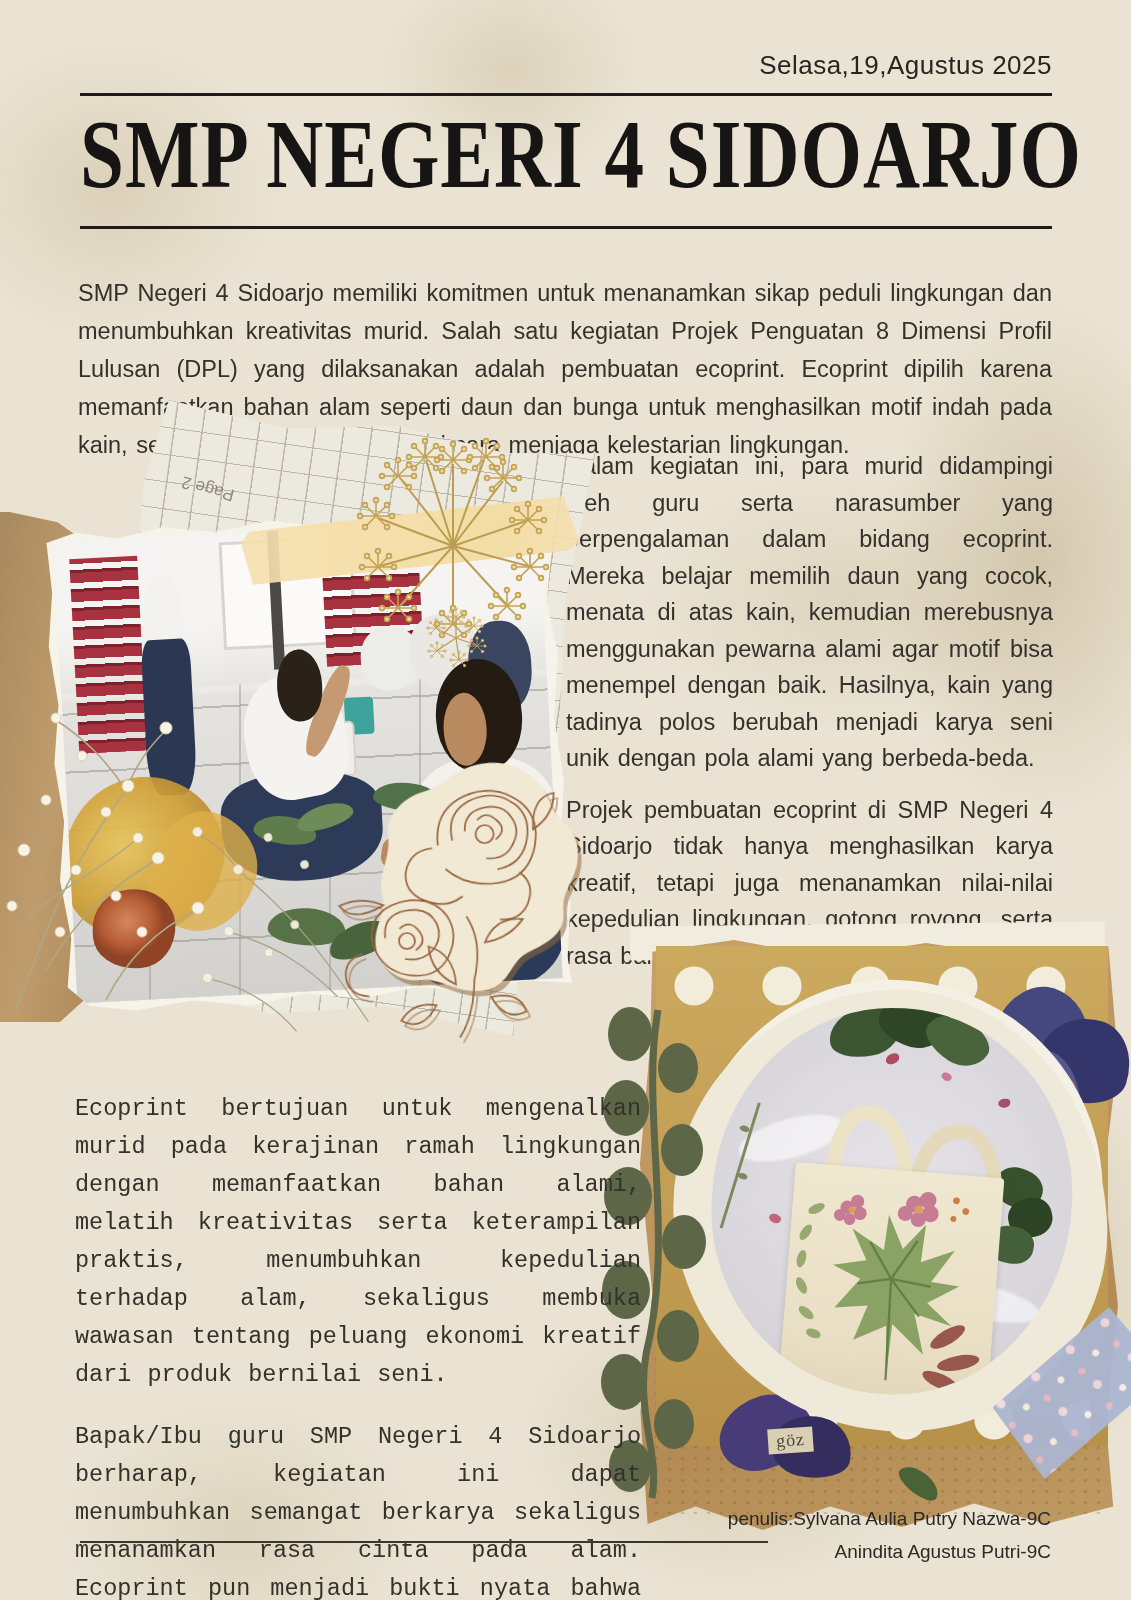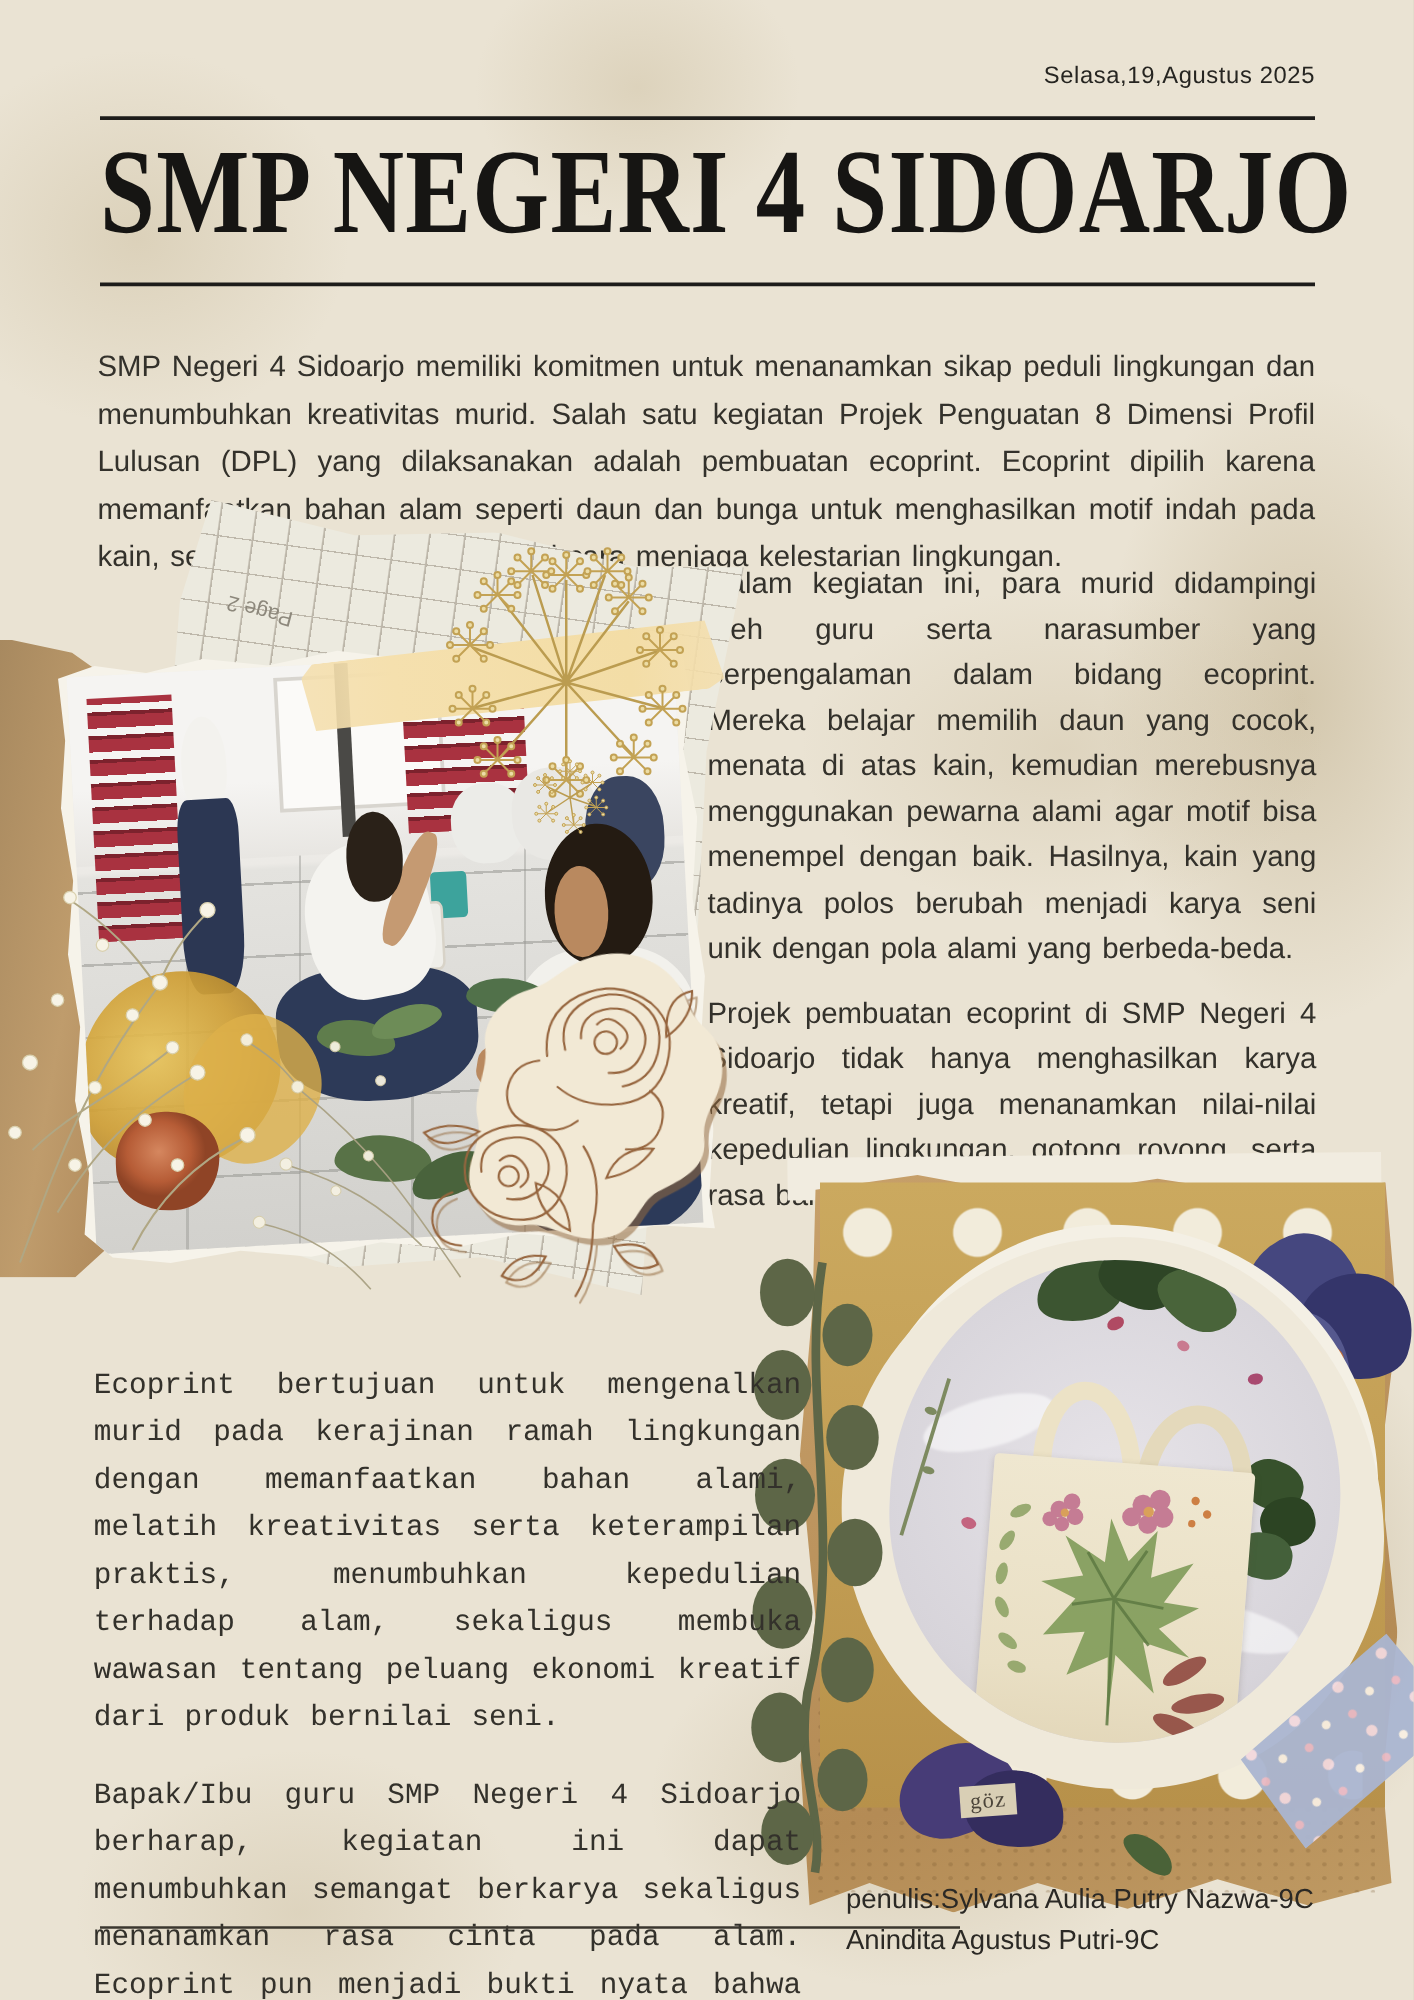--- a/index.html
+++ b/index.html
@@ -8,36 +8,36 @@
   
   .blotch{position:absolute;pointer-events:none;border-radius:50%;}
   .b1{left:-60px;top:40px;width:340px;height:300px;background:radial-gradient(closest-side,rgba(186,168,128,.30),rgba(186,168,128,0));}
   .b2{left:380px;top:-40px;width:260px;height:220px;background:radial-gradient(closest-side,rgba(186,168,128,.28),rgba(186,168,128,0));}
   .b3{right:-70px;top:300px;width:320px;height:520px;background:radial-gradient(closest-side,rgba(168,146,100,.34),rgba(168,146,100,0));}
   .b4{left:640px;top:470px;width:420px;height:260px;background:radial-gradient(closest-side,rgba(180,160,118,.22),rgba(180,160,118,0));}
   .b5{left:520px;bottom:10px;width:420px;height:300px;background:radial-gradient(closest-side,rgba(172,152,110,.30),rgba(172,152,110,0));}
   .b6{left:60px;bottom:-60px;width:360px;height:260px;background:radial-gradient(closest-side,rgba(180,162,122,.24),rgba(180,162,122,0));}
   .b7{right:-40px;bottom:120px;width:260px;height:420px;background:radial-gradient(closest-side,rgba(162,140,96,.30),rgba(162,140,96,0));}
 
-  .date{position:absolute;top:50px;right:79px;font-size:19px;letter-spacing:.5px;color:#262521;}
+  .date{position:absolute;top:50px;right:79px;font-size:26px;letter-spacing:.5px;color:#262521;}
   .rule{position:absolute;left:80px;width:972px;height:3px;background:#1d1c1a;}
   .rule1{top:93px;} .rule2{top:226px;}
   .title{position:absolute;left:80px;top:100px;width:972px;text-align:center;
          font-family:"Liberation Serif",serif;font-weight:bold;font-size:79px;color:#161513;
          letter-spacing:1px;white-space:nowrap;transform:scaleY(1.22);transform-origin:top center;}
   .body-text{font-size:23.5px;line-height:38px;text-align:justify;color:#33312b;word-spacing:2px;}
   .intro{position:absolute;left:78px;top:250px;width:974px;}
   .rcol{position:absolute;left:566px;top:448px;width:487px;line-height:36.5px;}
   .rcol p{margin:0 0 15px 0;}
   .heading{position:absolute;left:75px;top:1026px;font-family:"Liberation Serif",serif;
            font-weight:bold;font-size:41px;color:#221c13;letter-spacing:.5px;}
   .lcol{position:absolute;left:75px;top:1090px;width:566px;z-index:3;}
   .lcol p{margin:0 0 24px 0;font-family:Liberation Mono, monospace;}
   .rule3{position:absolute;left:80px;top:1541px;width:688px;height:2px;background:#3b372f;z-index:4;}
-  .credits{position:absolute;right:80px;top:1502px;text-align:left;font-size:22px;line-height:33px;color:#2b2925;z-index:4;}
+  .credits{position:absolute;right:80px;top:1502px;text-align:right;font-size:19px;line-height:33px;color:#2b2925;z-index:4;}
 
   
   .collage-left{position:absolute;left:0;top:424px;width:572px;height:600px;z-index:1;}
   .kraft-left{position:absolute;left:-12px;top:88px;width:120px;height:510px;
       background:linear-gradient(100deg,#a5875e,#bf9c6c 55%,#ab8456);
       clip-path:polygon(18% 0%,58% 2%,82% 6%,96% 12%,76% 20%,95% 28%,70% 36%,92% 45%,74% 53%,95% 62%,72% 70%,90% 79%,70% 87%,88% 94%,60% 100%,0% 100%,0% 0%);}
   .gridpaper{position:absolute;left:108px;top:-4px;width:452px;height:600px;
       background:#eceadf;transform:rotate(8deg);
       background-image:repeating-linear-gradient(0deg,transparent 0 26px,#bdb7aa 26px 27px),
                        repeating-linear-gradient(90deg,transparent 0 26px,#bdb7aa 27px 28px);

